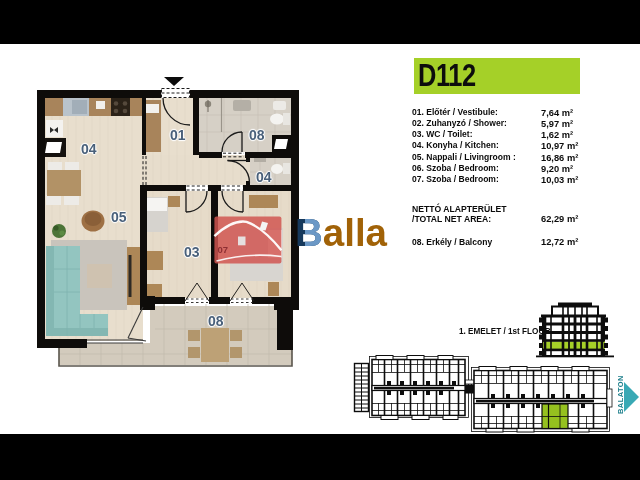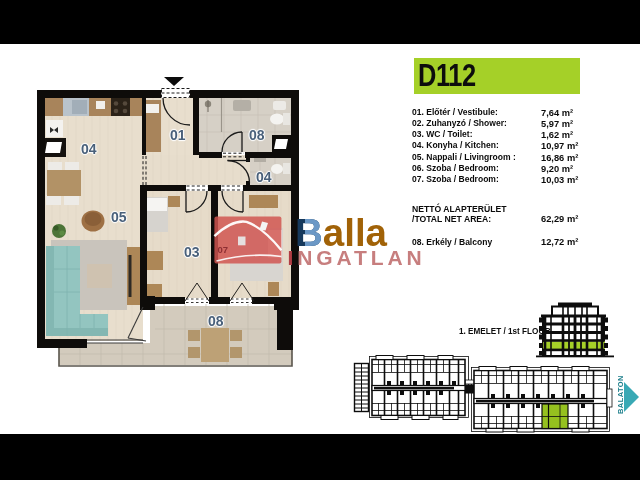--- a/index.html
+++ b/index.html
@@ -486,21 +486,20 @@
 
   <div class="rn" style="top:202.5px">NETTÓ ALAPTERÜLET</div>
   <div class="rn" style="top:213.2px">/TOTAL NET AREA:</div>
   <div class="rv" style="top:213.4px">62,29 m²</div>
   <div class="rl" style="top:236.5px">08. Erkély / Balcony</div>
   <div class="rv" style="top:236.2px">12,72 m²</div>
 
   <div class="abs" style="left:295px;top:210.5px;font-weight:bold;font-size:38.5px;color:#16395c">B</div>
   <div class="abs" style="left:295px;top:210.5px;font-weight:bold;font-size:38.5px;color:#6b98c6;clip-path:inset(0 0 0 10px)">B</div>
   <div class="abs" style="left:322.8px;top:210.5px;font-weight:bold;font-size:38.5px;color:#a16207">alla</div>
-  <div class="abs" style="left:287.5px;top:245.9px;font-weight:bold;font-size:21px;letter-spacing:3.9px;color:#c77e7e"><span style="color:#b13d44">I</span>NGATLAN</div>
 
   <div class="abs" style="left:459px;top:325.5px;font-weight:bold;font-size:8.6px;color:#0d0d0d;transform:scaleX(0.95);transform-origin:left top">1. EMELET / 1st FLOOR</div>
 
   <div class="abs" style="left:615.5px;top:413.5px;font-weight:bold;font-size:7.8px;color:#1c7e8a;transform:rotate(-90deg) scaleX(0.95);transform-origin:left top;letter-spacing:0.5px">BALATON</div>
 
   <div class="lbl" style="left:170px;top:127px">01</div>
   <div class="lbl" style="left:249px;top:126.5px">08</div>
   <div class="lbl" style="left:256px;top:168.5px">04</div>
   <div class="lbl" style="left:81px;top:140.5px">04</div>
   <div class="lbl" style="left:111px;top:209px">05</div>

